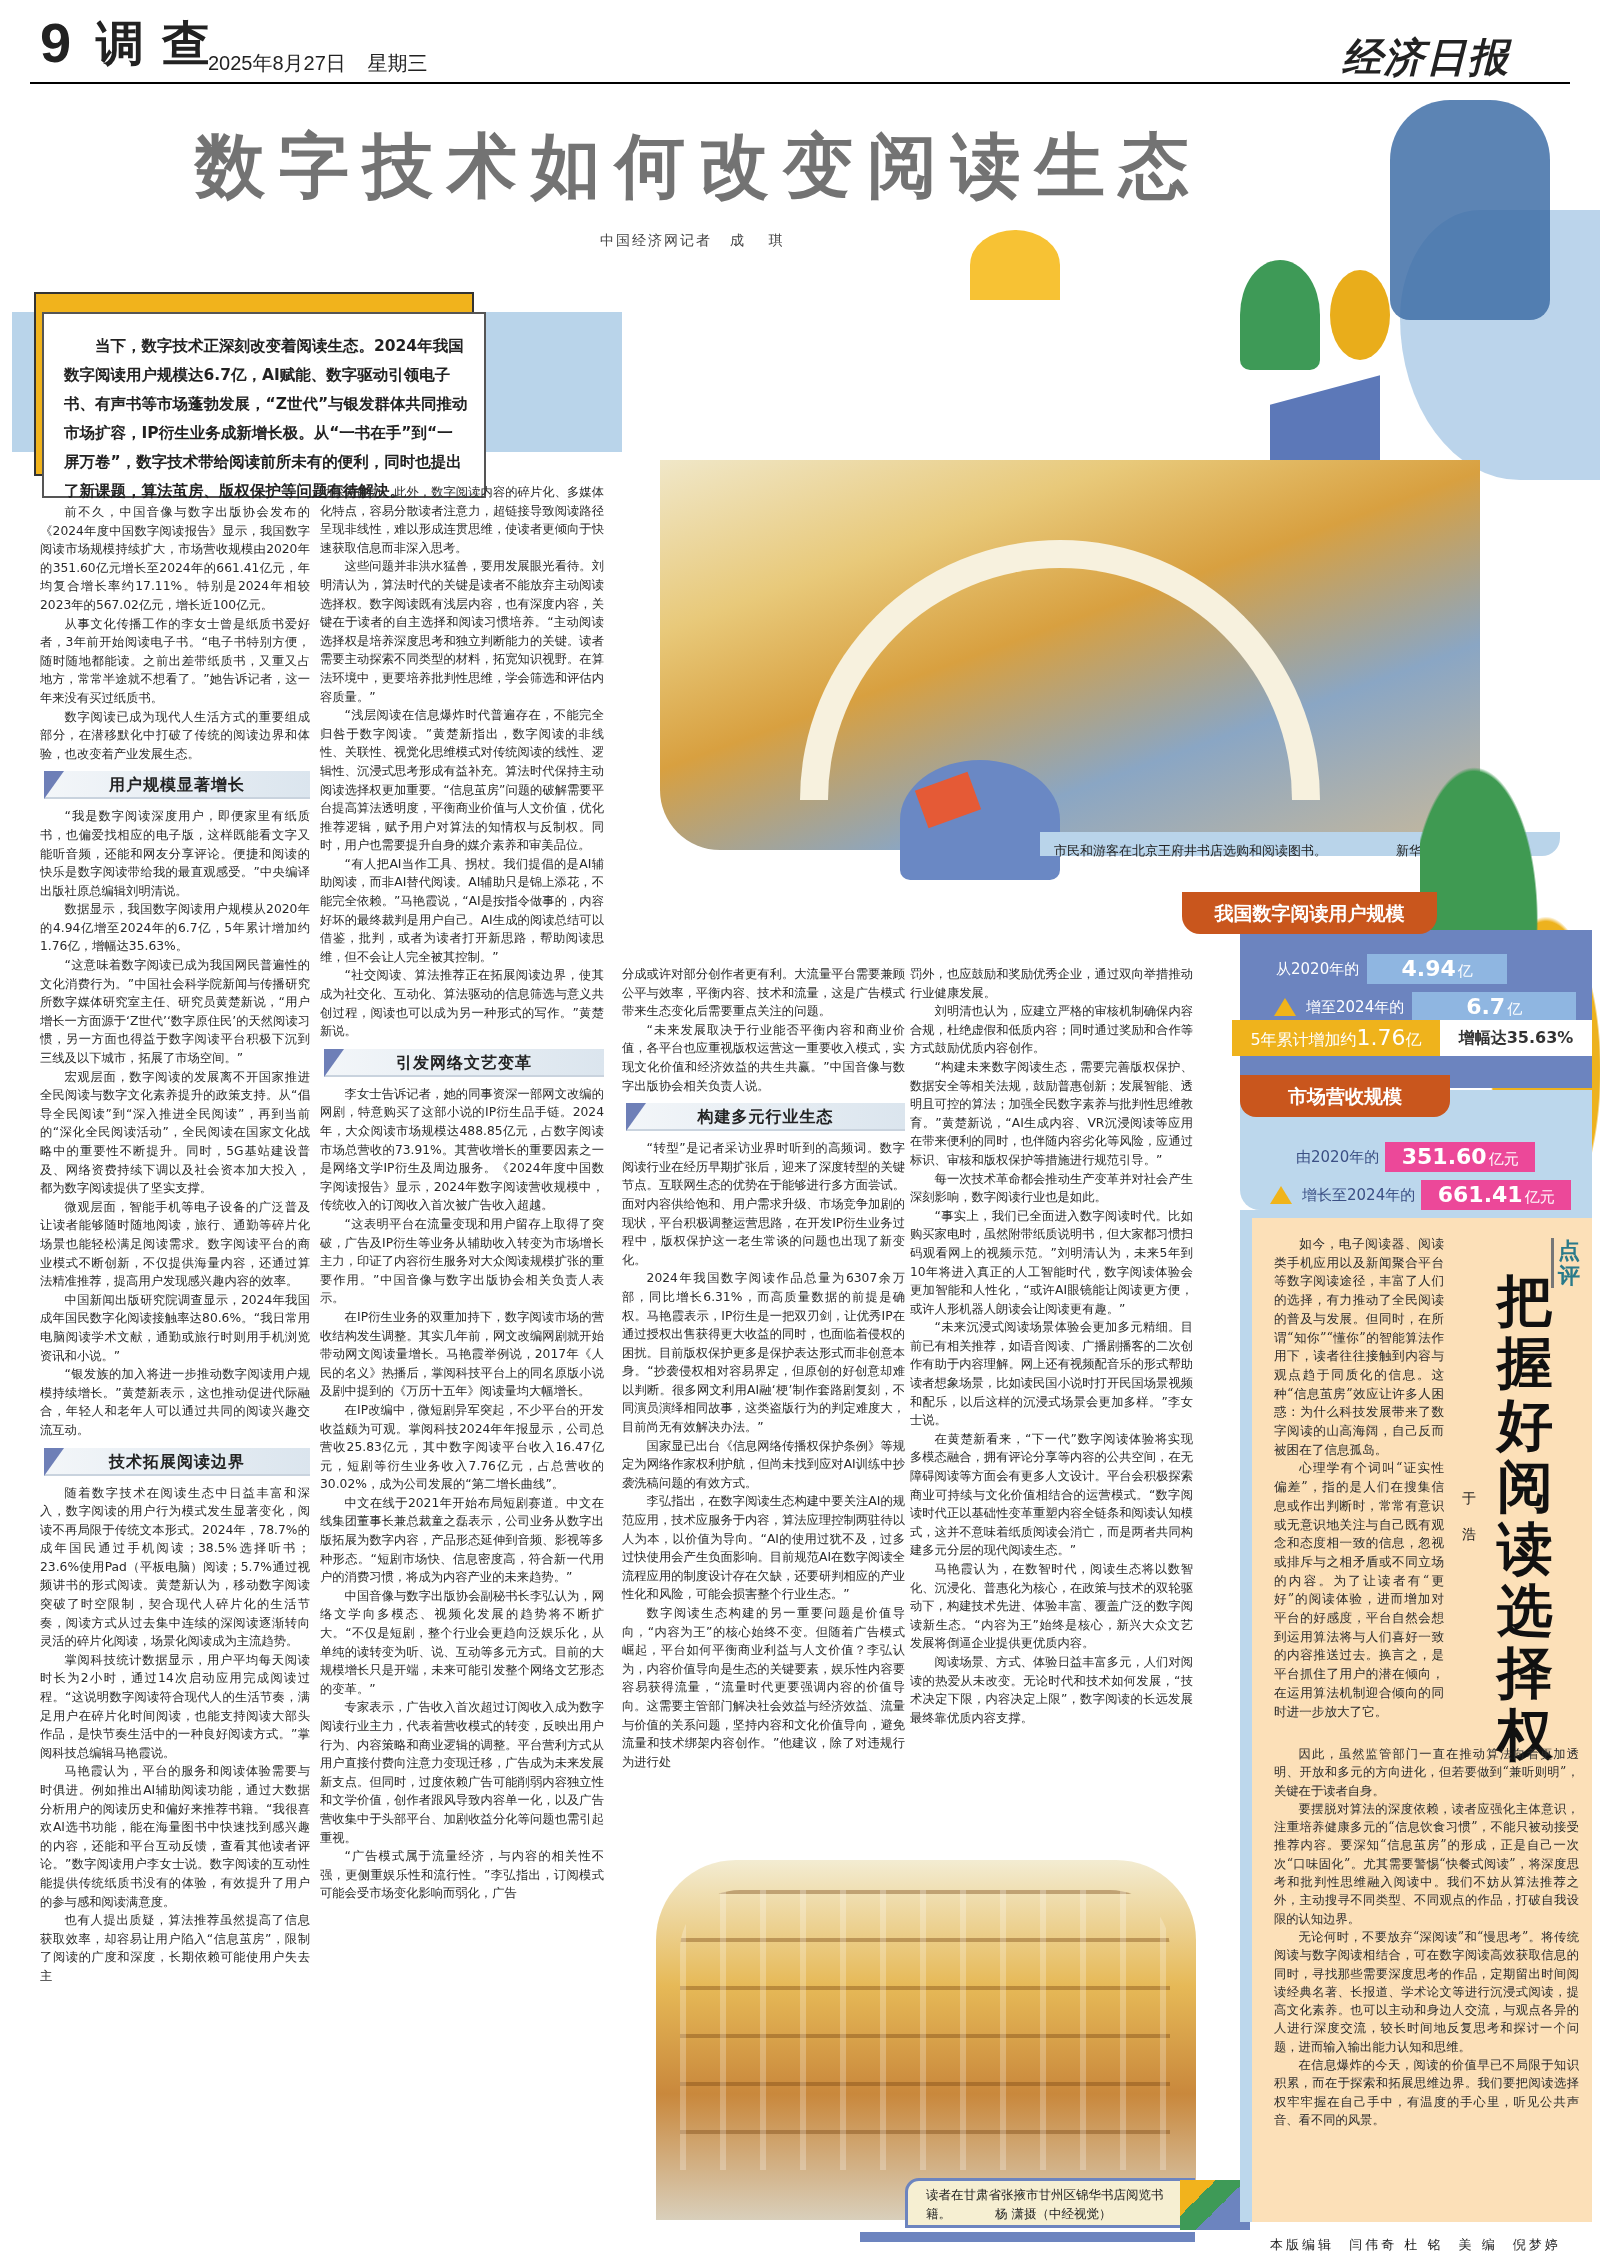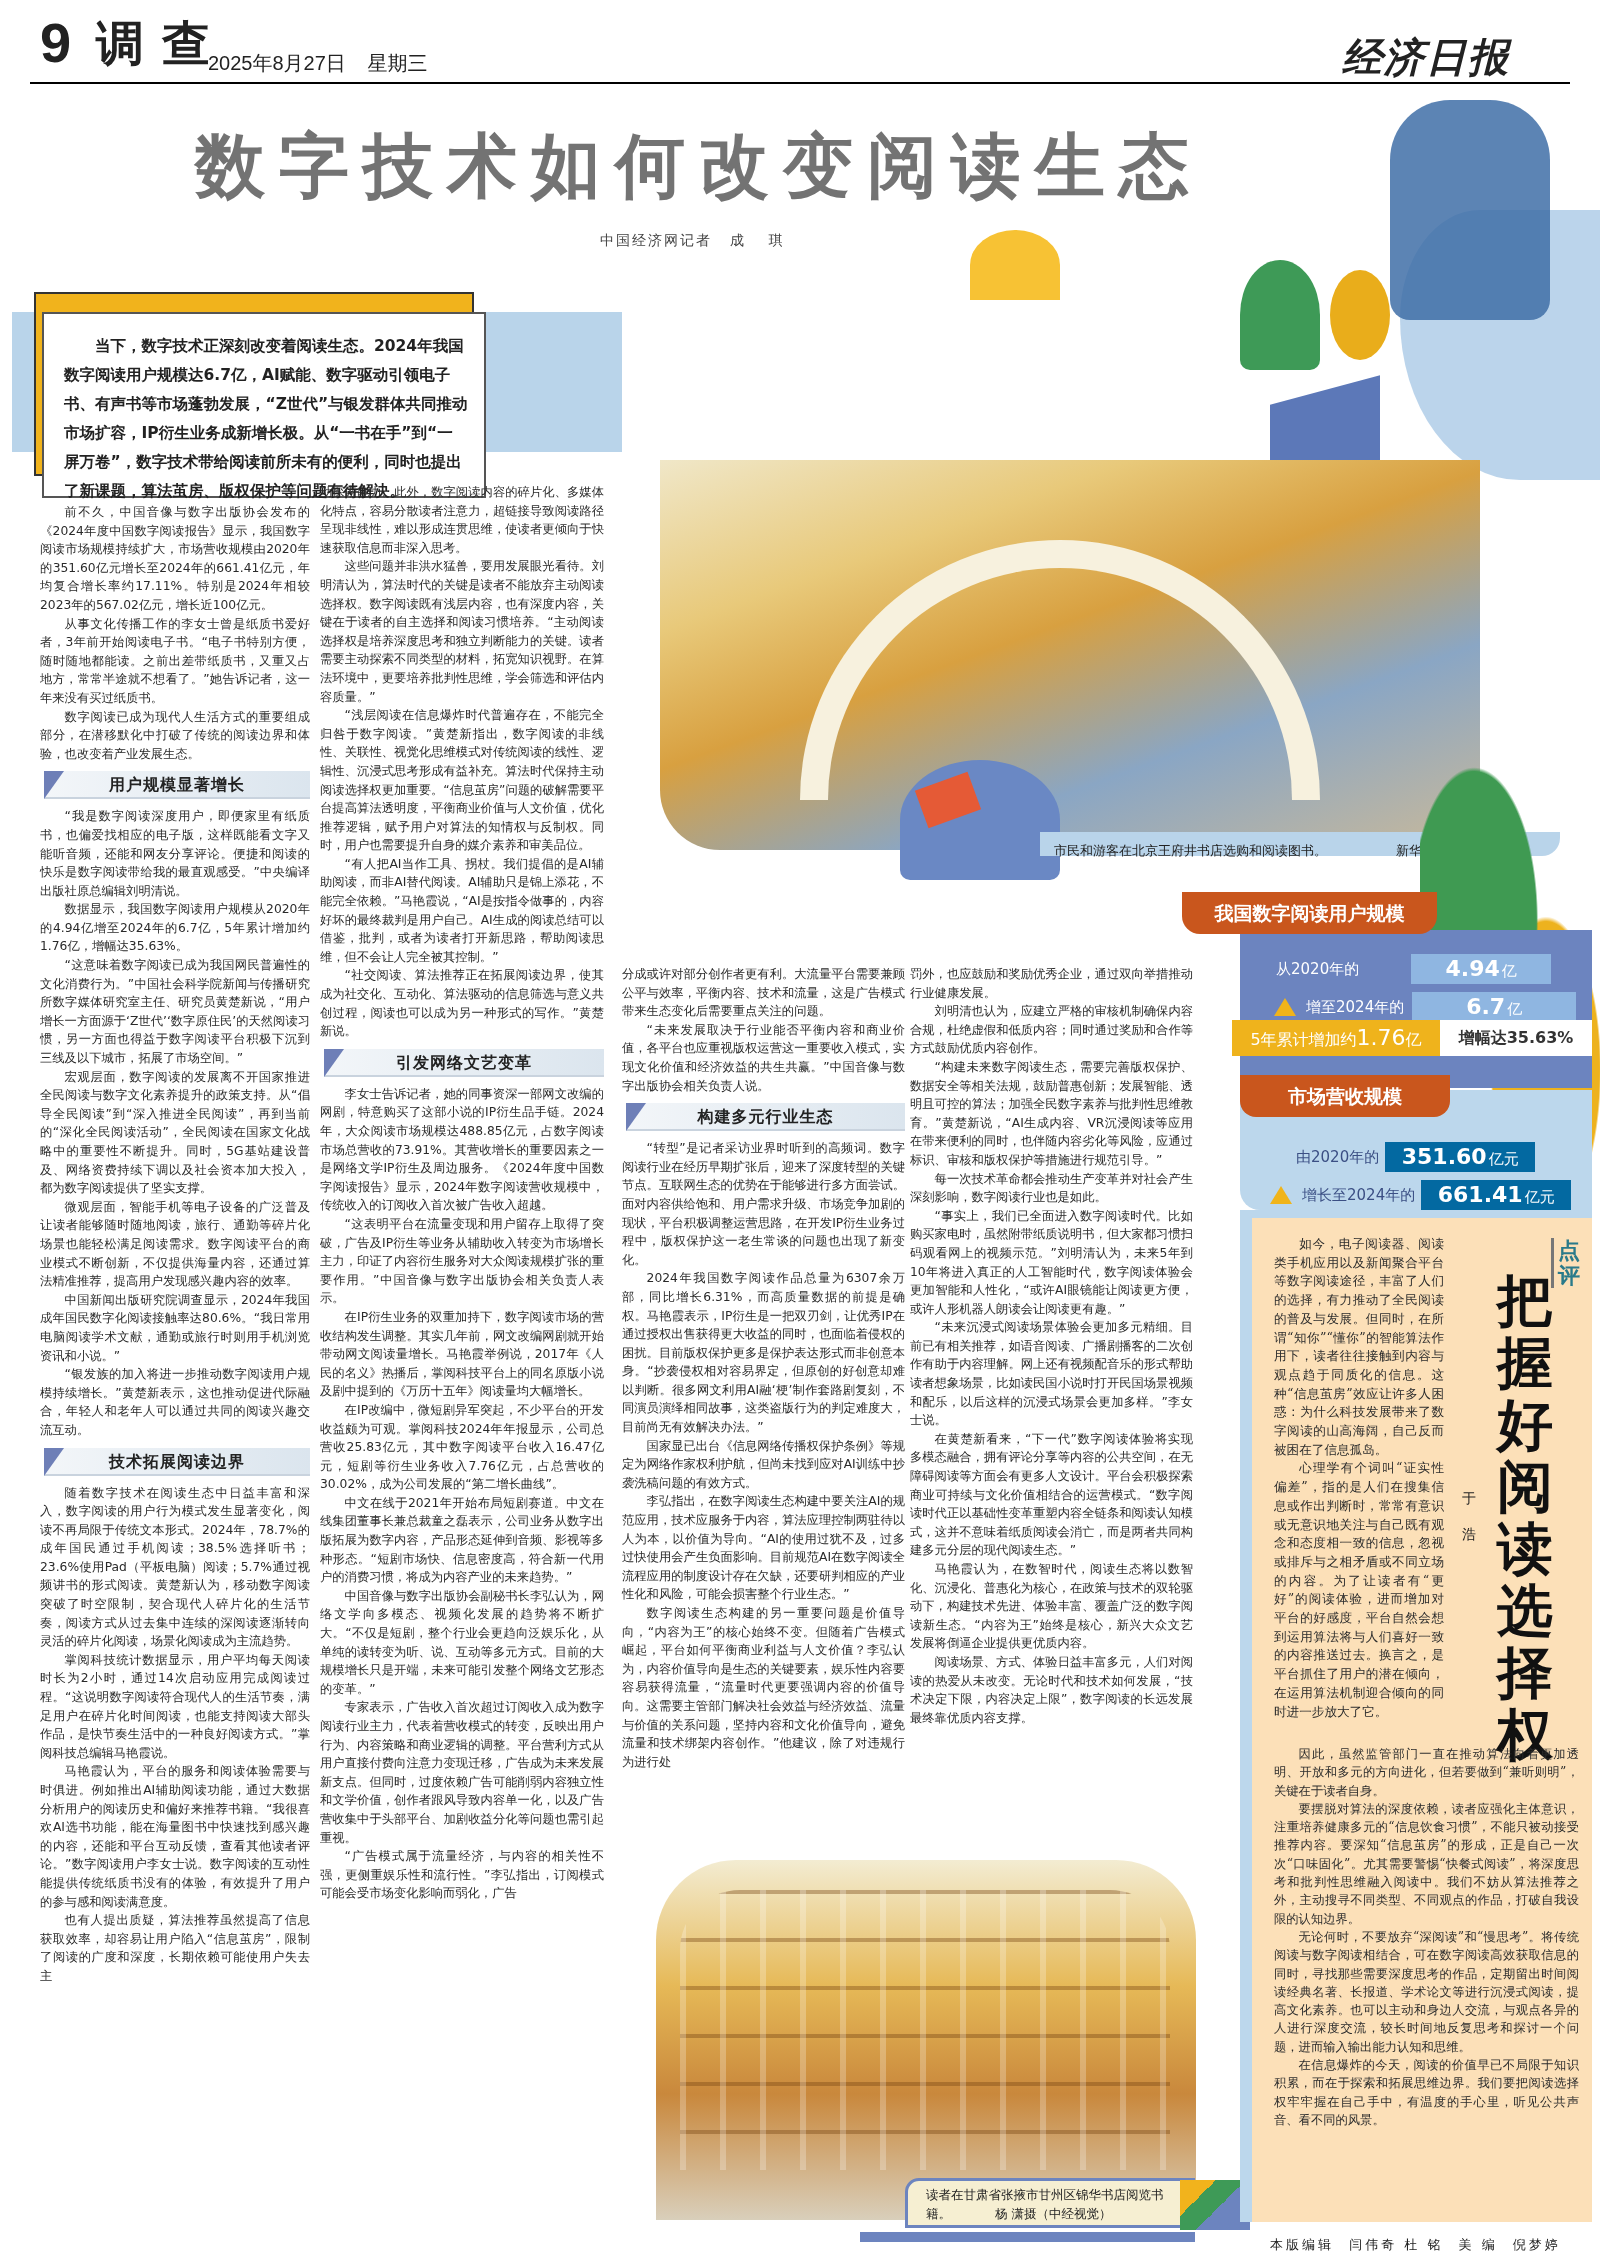--- a/index.html
+++ b/index.html
@@ -41,21 +41,21 @@
   .val-box { background: #8fb6e1; color: #fff; font-weight: bold; font-size: 22px; text-align: center; height: 30px; line-height: 30px; }
   .val-box small { font-size: 15px; font-weight: normal; margin-left: 2px; }
   .tri { width: 0; height: 0; border-left: 11px solid transparent; border-right: 11px solid transparent; border-bottom: 18px solid #f0b41a; display: inline-block; margin-right: 10px; }
   .yellow-row { left: 1232px; top: 1020px; width: 360px; height: 36px; display: flex; }
   .yellow-row .l { background: #efb31c; color: #fff; width: 208px; font-size: 16px; line-height: 36px; text-align: center; }
   .yellow-row .l b { font-size: 22px; font-weight: normal; }
   .yellow-row .r { background: #fff; color: #333; flex: 1; font-weight: bold; font-size: 16px; line-height: 36px; text-align: center; }
   .stat2-tab { left: 1240px; top: 1075px; width: 210px; height: 42px; background: #c9561d; border-radius: 0 0 16px 16px; color: #fff; font-weight: bold; font-size: 19px; text-align: center; line-height: 42px; }
   .stat2-body { left: 1240px; top: 1090px; width: 352px; height: 120px; background: #bcd7ec; border-radius: 0 0 0 20px; }
   .stat2-body .row { color: #3b4f84; }
-  .stat2-body .val-box { background: #0369a1; }
+  .stat2-body .val-box { background: #ec4899; }
   
   .col { font-size: 12.3px; line-height: 18.6px; color: #2a2a2a; text-align: justify; }
   .col p { text-indent: 2em; }
   .col-1 { left: 40px; top: 503px; width: 270px; }
   .col-2 { left: 320px; top: 483px; width: 284px; }
   .col-3 { left: 622px; top: 965px; width: 283px; }
   .col-4 { left: 910px; top: 965px; width: 283px; }
   .sub-head { position: relative; height: 28px; margin: 8px 0 8px 4px; background: linear-gradient(90deg,#f3f6f9,#dbe5ee); border-bottom: 2px solid #c9d3de; }
   .sub-head::before { content: ""; position: absolute; left: 0; top: 0; border-top: 28px solid #6e7fb7; border-right: 20px solid transparent; }
   .sub-head span { display: block; text-align: center; font-size: 16px; line-height: 28px; font-weight: bold; color: #222; letter-spacing: 1px; text-indent: 0; }
@@ -112,21 +112,21 @@
 <div class="abs photo-arch"></div>
 <div class="abs reader"></div>
 <div class="abs reader-book"></div>
 <div class="abs caption-band">
   <span>市民和游客在北京王府井书店选购和阅读图书。</span>
   <span class="cr">新华社记者 李 欣摄</span>
 </div>
 <div class="abs leaves"></div>
 
 <div class="abs stat1-body">
-  <div class="row" style="margin-top:24px;padding-left:36px;gap:44px;">
+  <div class="row" style="margin-top:24px;padding-left:36px;">
     <span>从2020年的</span>
     <span class="val-box" style="width:140px;margin-left:8px;"><span>4.94</span><small>亿</small></span>
   </div>
   <div class="row" style="margin-top:8px;padding-left:34px;">
     <span class="tri"></span>
     <span>增至2024年的</span>
     <span class="val-box" style="width:164px;margin-left:8px;"><span>6.7</span><small>亿</small></span>
   </div>
 </div>
 <div class="abs stat1-tab">我国数字阅读用户规模</div>

